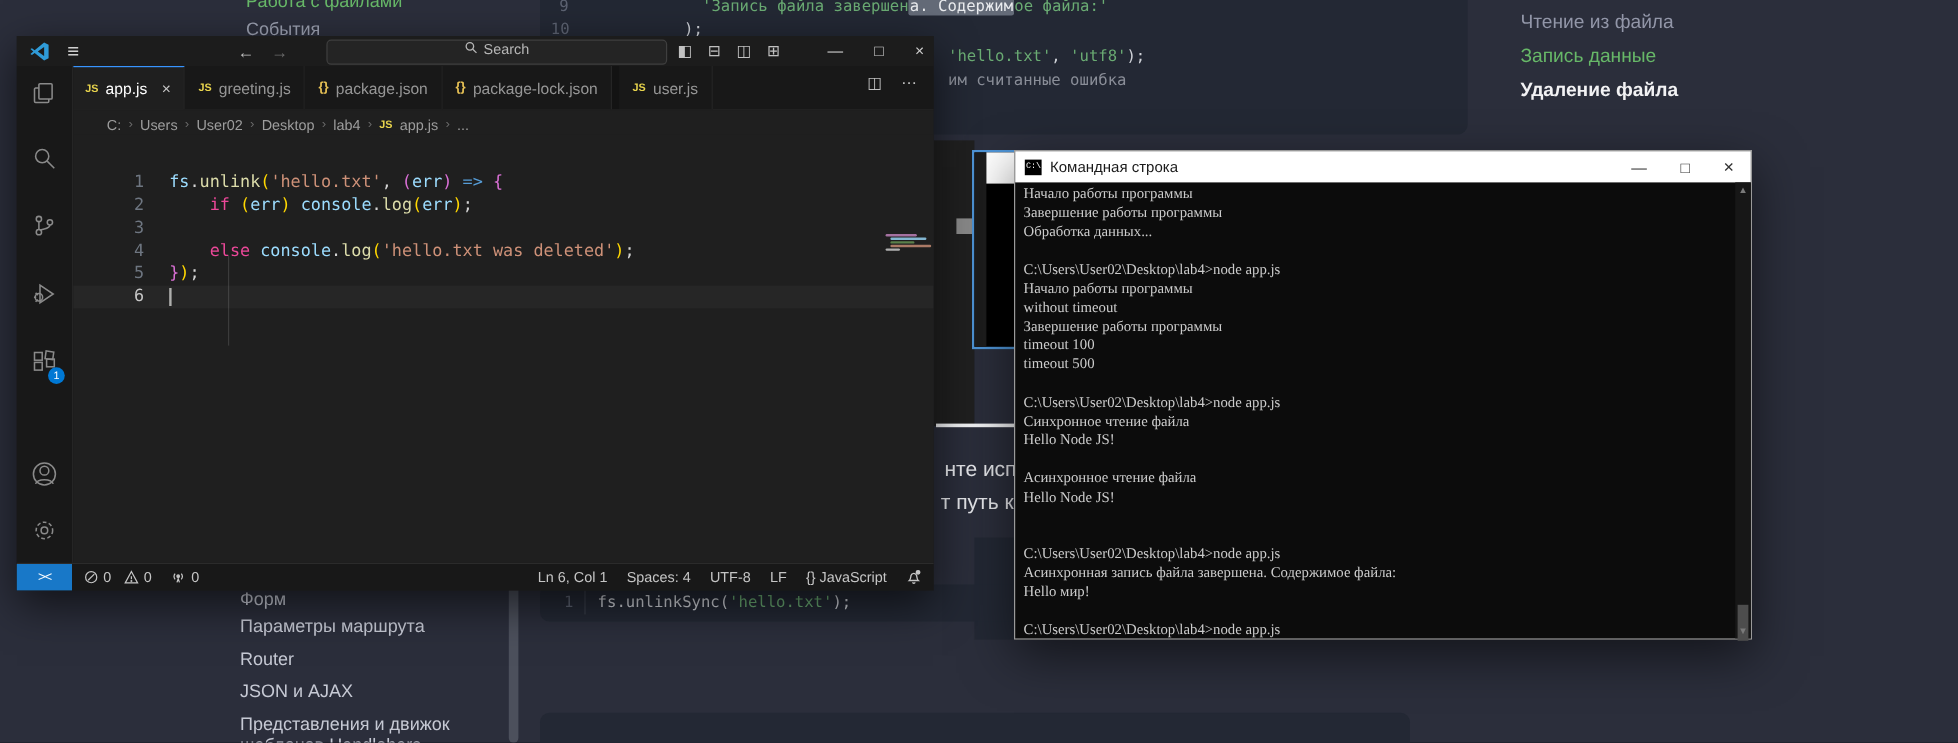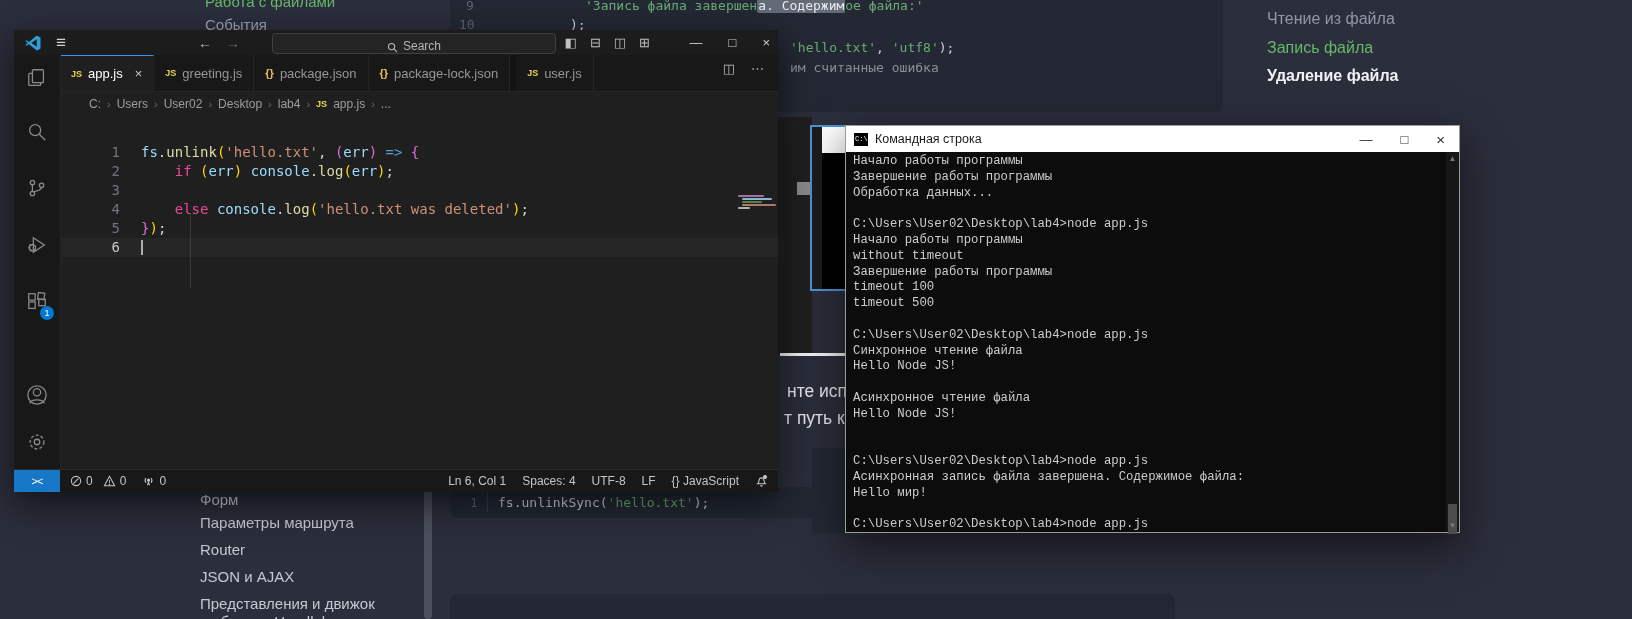--- a/index.html
+++ b/index.html
@@ -38,21 +38,21 @@
   #vscode{position:absolute;left:14px;top:30px;width:764px;height:462px;z-index:10;
           background:#1f1f1f;box-shadow:0 12px 34px rgba(0,0,0,.6);font-size:13px;color:#ccc;}
   #vs-titlebar{position:absolute;left:0;top:0;right:0;height:25px;background:#1c1c1c;
                display:flex;align-items:center;}
   #vs-logo{margin-left:10px;width:18px;height:18px;}
   #vs-menu{margin-left:14px;color:#cfcfcf;font-size:17px;line-height:1;cursor:pointer;}
   #vs-nav{position:absolute;left:184px;top:0;height:25px;display:flex;align-items:center;gap:14px;
           color:#bfbfbf;font-size:14px;}
   #vs-nav .dim{color:#6a6a6a;}
   #vs-search{position:absolute;left:258px;top:3px;width:282px;height:19px;background:#242424;
-             border:1px solid #3f3f3f;border-radius:4px;display:flex;align-items:flex-end;
+             border:1px solid #3f3f3f;border-radius:4px;display:flex;align-items:flex-start;
              justify-content:center;color:#b6b6b6;font-size:12px;gap:5px;}
   #vs-layout-icons{position:absolute;right:128px;top:0;height:25px;display:flex;align-items:center;
                    gap:13px;color:#c0c0c0;font-size:13px;}
   #vs-wincontrols{position:absolute;right:8px;top:0;height:25px;display:flex;align-items:center;
                   gap:26px;color:#cfcfcf;font-size:13px;}
   #vs-tabstrip{position:absolute;left:46px;top:25px;right:0;height:36px;background:#181818;
                display:flex;align-items:stretch;border-bottom:1px solid #252525;}
   .tab{display:flex;align-items:center;gap:6px;padding:0 11px;background:#181818;color:#969696;
        border-right:1px solid #252525;font-size:13px;white-space:nowrap;}
   .tab.active{background:#1f1f1f;color:#fff;border-top:1.5px solid #3794ff;}
@@ -100,21 +100,21 @@
        box-shadow:0 14px 40px rgba(0,0,0,.55);}
   #cmd-titlebar{position:absolute;left:0;top:0;right:0;height:26px;background:#fff;
                 display:flex;align-items:center;}
   #cmd-title-icon{margin-left:8px;width:14px;height:13px;background:#000;color:#fff;
                   font-family:"Liberation Mono",monospace;font-size:7px;line-height:13px;
                   padding-left:1px;box-sizing:border-box;}
   #cmd-title-text{margin-left:7px;color:#1a1a1a;font-size:12.5px;}
   #cmd-buttons{margin-left:auto;display:flex;align-items:center;gap:28px;margin-right:14px;
                color:#333;font-size:13px;}
   #cmd-body{position:absolute;left:0;top:26px;right:13px;bottom:0;overflow:hidden;}
-  #cmd-text{margin:2px 0 0 7px;font-family:Liberation Mono, monospace;font-size:12.3px;
+  #cmd-text{margin:2px 0 0 7px;font-family:Liberation Serif, serif;font-size:12.3px;
             line-height:15.8px;color:#cccccc;white-space:pre;}
   #cmd-scroll{position:absolute;right:0;top:26px;width:13px;bottom:0;background:#171717;}
   .sc-arrow{position:absolute;left:0;width:13px;height:13px;color:#7a7a7a;font-size:8px;
             display:flex;align-items:center;justify-content:center;}
   #sc-thumb{position:absolute;left:2px;width:9px;top:352px;height:30px;background:#4d4d4d;}
 </style>
 </head>
 <body>
 
 <div id="screen">
@@ -157,21 +157,21 @@
       <span class="mono13 g-ln" style="position:absolute;left:20px;top:8px;">1</span>
       <span style="position:absolute;left:37px;top:5px;width:1px;height:20px;background:#3a3f4b;"></span>
       <span class="mono13" style="position:absolute;left:48px;top:8px;"><span class="g-w">fs.unlinkSync(</span><span class="g-str">'hello.txt'</span><span class="g-w">);</span></span>
     </div>
 
 
     <div class="codeblock" style="left:450px;top:594px;width:725px;height:40px;"></div>
 
     <div id="toc">
         <div class="b-toc-item" style="top: 10px; color: rgb(146, 150, 168); font-weight: normal;">Чтение из файла</div>
-        <div class="b-toc-item" style="top: 39px; color: rgb(103, 184, 104); font-weight: normal;">Запись файла</div>
+        <div class="b-toc-item" style="top: 39px; color: rgb(103, 184, 104); font-weight: normal;">Запись данные</div>
         <div class="b-toc-item" style="top: 67px; color: rgb(242, 242, 244); font-weight: bold;">Удаление файла</div>
       </div>
   </div>
 
   <div id="vscode">
     <div id="vs-titlebar">
       <svg id="vs-logo" viewBox="0 0 24 24">
         <polygon points="17,2 22,4.5 22,19.5 17,22 6.5,13.5 3.5,15.8 1.8,14.8 5,12 1.8,9.2 3.5,8.2 6.5,10.5" fill="#2f9bd8"></polygon>
         <polygon points="17,7 10,12 17,17" fill="#1c1c1c"></polygon>
       </svg>

